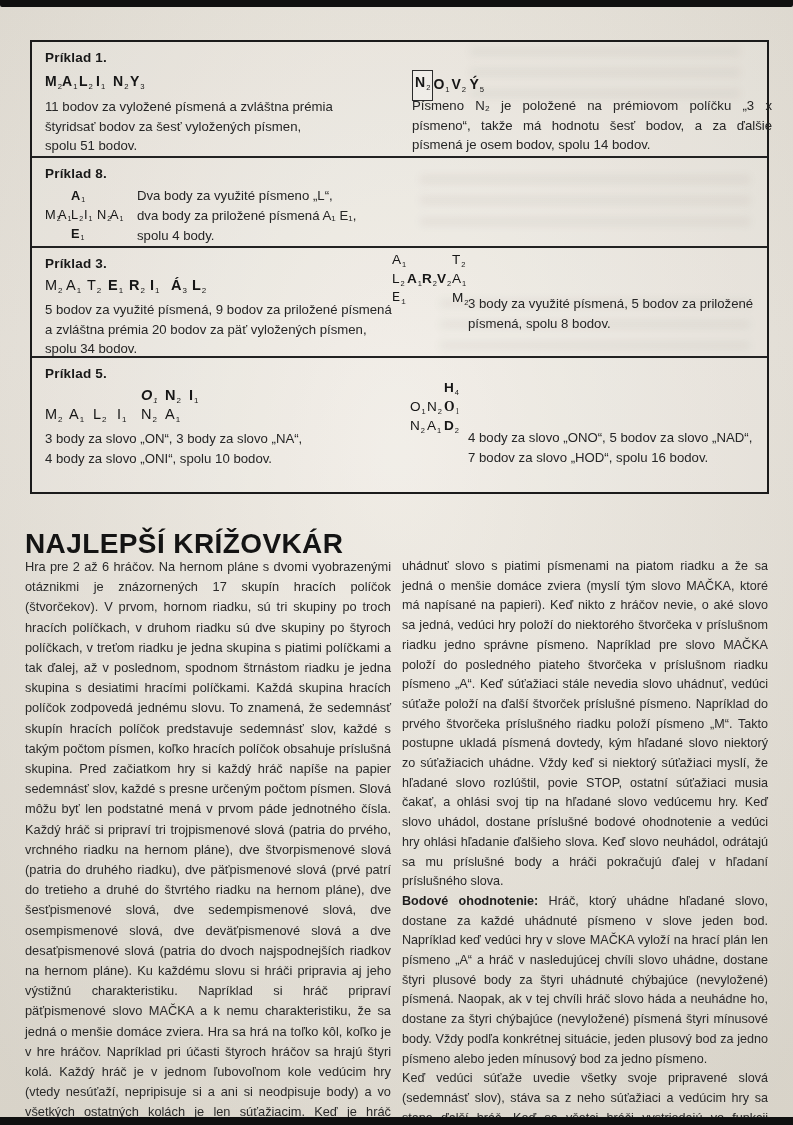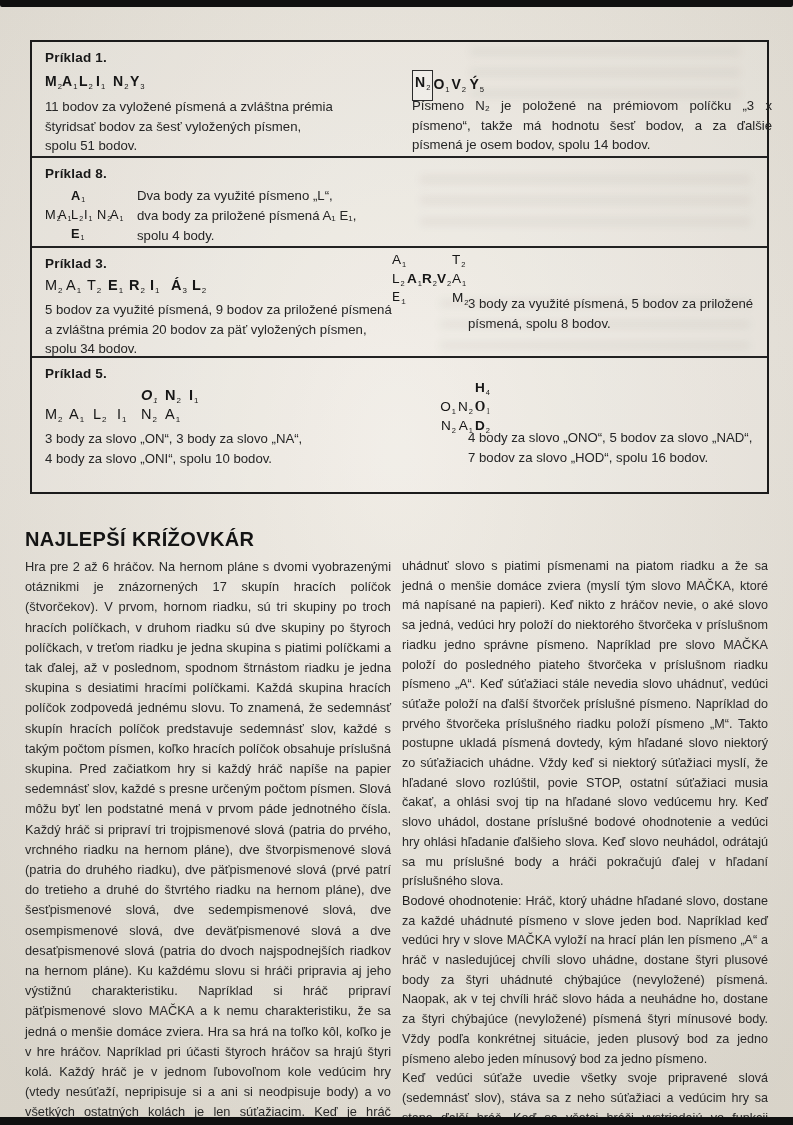--- a/index.html
+++ b/index.html
@@ -51,27 +51,27 @@
   .tile .ts{font-size:.55em;vertical-align:-0.35em;margin-left:1px;}
   .tile.boxed{border:1.6px solid #2b2b2b;padding:0 2px 1px 2px;background:rgba(255,255,255,.25);}
   .tiles.big{font-size:14px;}
   .tiles.mid{font-size:14.5px;}
   .tiles.small{font-size:12.8px;}
   .tiles.grid17{font-size:13.6px;}
 
   
   .article-title{
     position:absolute;left:25px;top:528px;margin:0;
-    font-size:20px;font-weight:800;letter-spacing:.4px;color:#141414;
+    font-size:28px;font-weight:800;letter-spacing:.4px;color:#141414;
   }
   .col{position:absolute;top:557px;text-align:justify;color:#2a2a2a;}
   .col p{margin:0;}
   .col-left{left:25px;width:366px;font-size:12.8px;line-height:20.2px;}
   .col-right{left:402px;width:366px;font-size:12.6px;line-height:19.7px;}
-  .col-right .lead{font-weight:400;color:#1c1c1c;}
+  .col-right .lead{font-weight:700;color:#1c1c1c;}
 </style>
 </head>
 <body>
 
 <div class="page">
 
   <div class="scan-bar top"></div>
 
   <div class="ghost" style="left:470px;top:48px;width:270px;height:60px;"></div>
   <div class="ghost" style="left:420px;top:176px;width:330px;height:58px;"></div>
@@ -131,21 +131,21 @@
     </section>
 
     <section class="example ex4">
       <h3 class="ex-heading">Príklad 5.</h3>
       <div class="tiles mid">
           <div class="tile-row" style="padding-left: 96px;"><span class="tile b" style="width: 24px; font-style: italic;"><span class="tl">O</span><span class="ts">1</span></span><span class="tile b" style="width: 24px;"><span class="tl">N</span><span class="ts">2</span></span><span class="tile b" style="width: 24px;"><span class="tl">I</span><span class="ts">1</span></span></div>
           <div class="tile-row"><span class="tile" style="width: 24px;"><span class="tl">M</span><span class="ts">2</span></span><span class="tile" style="width: 24px;"><span class="tl">A</span><span class="ts">1</span></span><span class="tile" style="width: 24px;"><span class="tl">L</span><span class="ts">2</span></span><span class="tile" style="width: 24px;"><span class="tl">I</span><span class="ts">1</span></span><span class="tile" style="width: 24px;"><span class="tl">N</span><span class="ts">2</span></span><span class="tile" style="width: 24px;"><span class="tl">A</span><span class="ts">1</span></span></div>
         </div>
       <p class="ex-text">3 body za slovo „ON“, 3 body za slovo „NA“,
 4 body za slovo „ONI“, spolu 10 bodov.</p>
-      <div class="ex-right" style="left:378px;top:20px;width:80px;text-align:right;">
+      <div class="ex-right" style="left:378px;top:20px;width:80px;">
         <div class="tiles grid17">
             <div class="tile-row"><span class="tile-sp" style="width: 34px;">&nbsp;</span><span class="tile b" style="width: 17px;"><span class="tl">H</span><span class="ts">4</span></span></div>
             <div class="tile-row"><span class="tile" style="width: 17px;"><span class="tl">O</span><span class="ts">1</span></span><span class="tile" style="width: 17px;"><span class="tl">N</span><span class="ts">2</span></span><span class="tile b" style="width: 17px; font-family: Liberation Serif, serif;"><span class="tl">O</span><span class="ts">1</span></span></div>
             <div class="tile-row"><span class="tile" style="width: 17px;"><span class="tl">N</span><span class="ts">2</span></span><span class="tile" style="width: 17px;"><span class="tl">A</span><span class="ts">1</span></span><span class="tile b" style="width: 17px;"><span class="tl">D</span><span class="ts">2</span></span></div>
           </div>
       </div>
       <div class="ex-right" style="left:436px;top:66px;width:300px;">
         <p class="ex-text">4 body za slovo „ONO“, 5 bodov za slovo „NAD“,
 7 bodov za slovo „HOD“, spolu 16 bodov.</p>
       </div>

